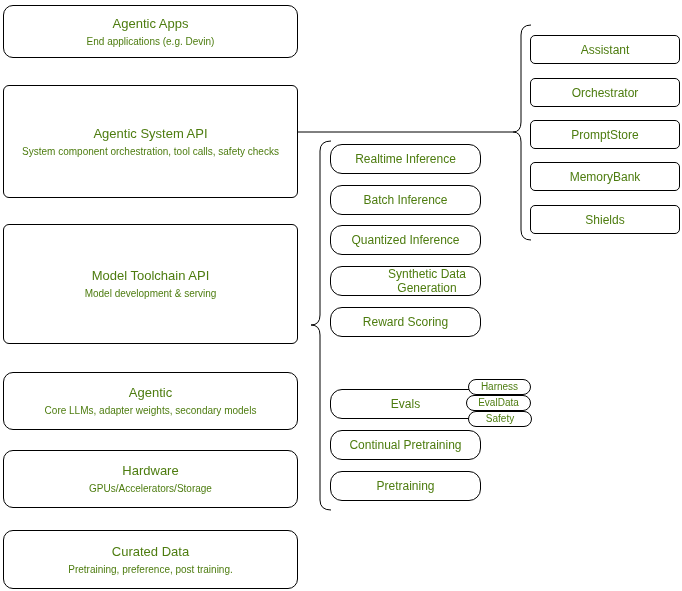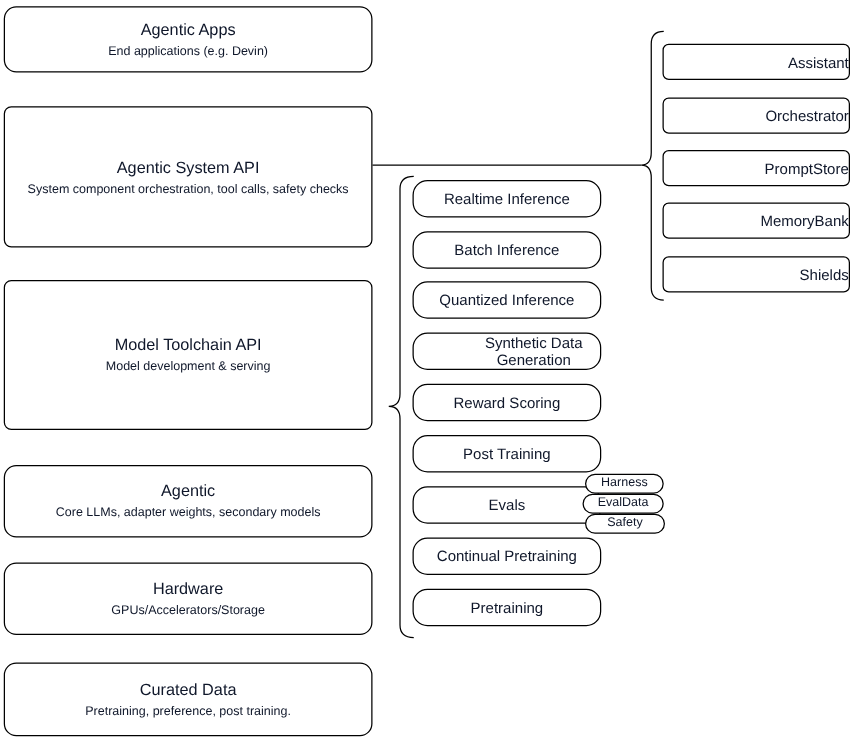--- a/index.html
+++ b/index.html
@@ -2,21 +2,21 @@
 <html><head>
 <meta charset="utf-8">
 <style>
   html, body { margin: 0; padding: 0; background: #ffffff; }
   .canvas {
     position: relative;
     width: 682px;
     height: 591px;
     background: #ffffff;
     font-family: "Liberation Sans", sans-serif;
-    color: #0f172a;
+    color: #4d7c0f;
     overflow: hidden;
   }
   .wires {
     position: absolute;
     top: 0; left: 0;
     width: 682px; height: 591px;
   }
   .lbox {
     position: absolute;
     left: 3px;
@@ -53,21 +53,21 @@
     position: absolute;
     left: 530px;
     width: 150px;
     height: 29px;
     box-sizing: border-box;
     border: 1px solid #000000;
     border-radius: 5px;
     background: #ffffff;
     display: flex;
     align-items: center;
-    justify-content: flex-end;
+    justify-content: center;
     font-size: 12px;
     text-align: center;
   }
   .pill {
     position: absolute;
     box-sizing: border-box;
     border: 1px solid #000000;
     border-radius: 999px;
     background: #ffffff;
     display: flex;
@@ -127,23 +127,20 @@
   </div>
   <div class="mbox" style="top:225px;">
     <span>Quantized Inference</span>
   </div>
   <div class="mbox" style="top:266px;padding-left:43px;">
     <span>Synthetic Data Generation</span>
   </div>
   <div class="mbox" style="top:307px;">
     <span>Reward Scoring</span>
   </div>
-  <div class="mbox" style="top:348px;">
-    <span>Post Training</span>
-  </div>
   <div class="mbox" style="top:389px;">
     <span>Evals</span>
   </div>
   <div class="mbox" style="top:430px;">
     <span>Continual Pretraining</span>
   </div>
   <div class="mbox" style="top:471px;">
     <span>Pretraining</span>
   </div>
 

